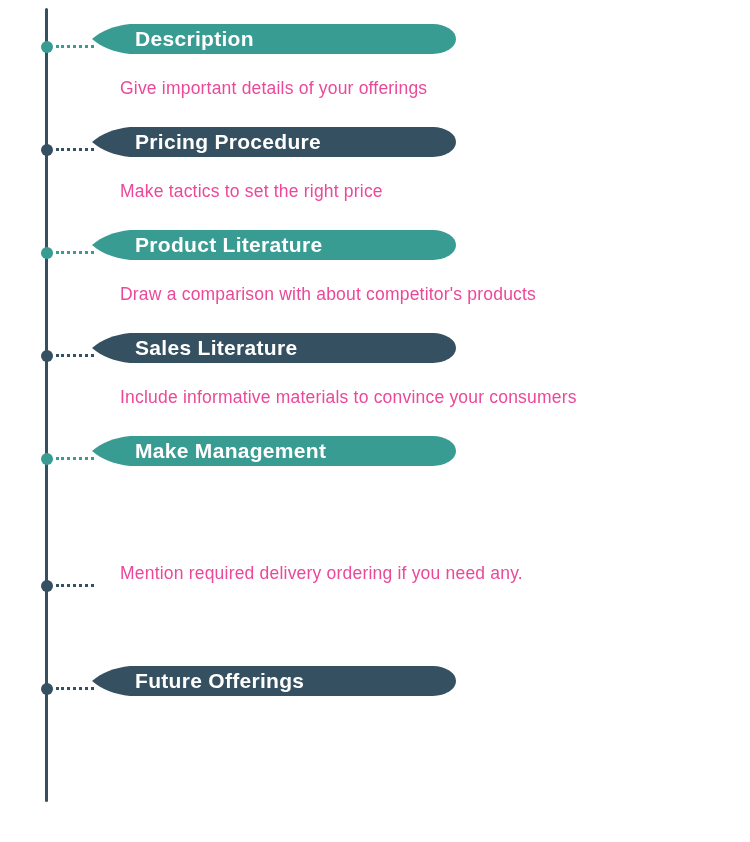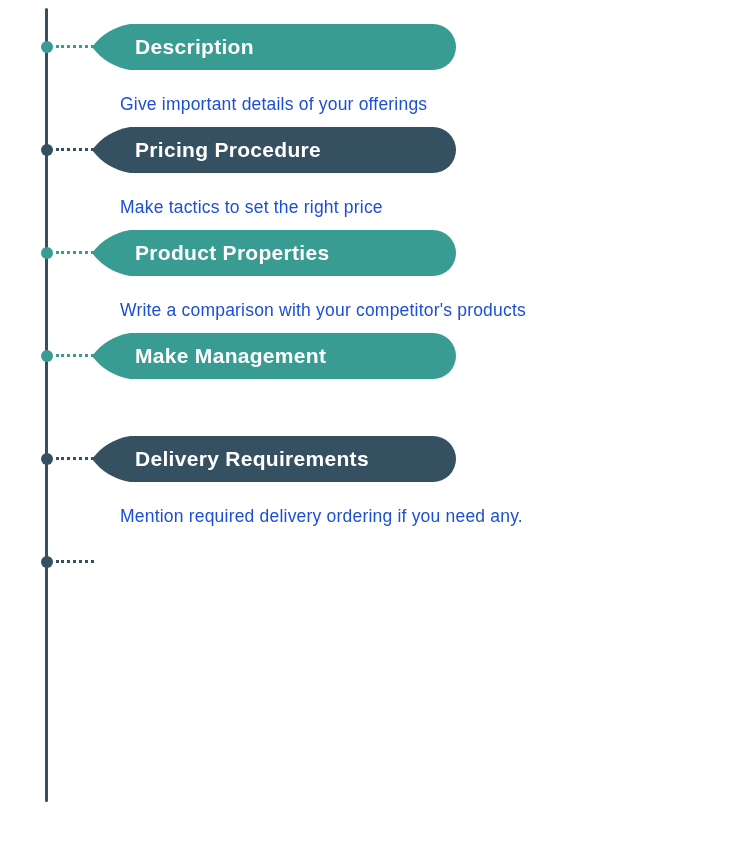--- a/index.html
+++ b/index.html
@@ -47,21 +47,21 @@
     left: 56px;
     top: 21px;
     width: 38px;
     height: 0;
     border-top: 3px dotted currentColor;
   }
   .pill {
     position: relative;
     margin-left: 92px;
     width: 364px;
-    height: 46px;
+    height: 30px;
     display: flex;
     align-items: center;
     padding-left: 43px;
   }
   .pill-bg {
     position: absolute;
     inset: 0;
     width: 100%;
     height: 100%;
   }
@@ -75,21 +75,21 @@
     z-index: 1;
     color: #ffffff;
     font-size: 21px;
     font-weight: bold;
     letter-spacing: 0.3px;
   }
   .desc {
     margin-left: 120px;
     margin-top: 24px;
     font-size: 17.5px;
-    color: #1d4ed8;
+    color: #ec4899;
     letter-spacing: 0.2px;
   }
 </style>
 </head>
 <body>
 
 <div class="canvas">
   <div class="vline"></div>
 
   <div class="items">
@@ -118,49 +118,60 @@
       <div class="desc">Make tactics to set the right price</div>
     </div>
 
     <div class="item">
       <span class="dot teal"></span>
       <span class="connector teal"></span>
       <div class="pill teal">
         <svg class="pill-bg" viewBox="0 0 364 46" preserveAspectRatio="none">
             <path d="M 0 23 C 10 10 22 3 38 0 L 341 0 A 23 23 0 0 1 341 46 L 38 46 C 22 43 10 36 0 23 Z"></path>
           </svg>
-        <span class="pill-label">Product Properties</span>
+        <span class="pill-label">Product Literature</span>
       </div>
-      <div class="desc">Write a comparison with your competitor's products</div>
+      <div class="desc">Draw a comparison with about competitor's products</div>
     </div>
 
+    <div class="item">
+      <span class="dot dark"></span>
+      <span class="connector dark"></span>
+      <div class="pill dark">
+        <svg class="pill-bg" viewBox="0 0 364 46" preserveAspectRatio="none">
+            <path d="M 0 23 C 10 10 22 3 38 0 L 341 0 A 23 23 0 0 1 341 46 L 38 46 C 22 43 10 36 0 23 Z"></path>
+          </svg>
+        <span class="pill-label">Sales Literature</span>
+      </div>
+      <div class="desc">Include informative materials to convince your consumers</div>
+    </div>
 
     <div class="item">
       <span class="dot teal"></span>
       <span class="connector teal"></span>
       <div class="pill teal">
         <svg class="pill-bg" viewBox="0 0 364 46" preserveAspectRatio="none">
             <path d="M 0 23 C 10 10 22 3 38 0 L 341 0 A 23 23 0 0 1 341 46 L 38 46 C 22 43 10 36 0 23 Z"></path>
           </svg>
         <span class="pill-label">Make Management</span>
       </div>
     </div>
 
     <div class="item">
       <span class="dot dark"></span>
       <span class="connector dark"></span>
-      <div class="pill dark">
-        <svg class="pill-bg" viewBox="0 0 364 46" preserveAspectRatio="none">
-            <path d="M 0 23 C 10 10 22 3 38 0 L 341 0 A 23 23 0 0 1 341 46 L 38 46 C 22 43 10 36 0 23 Z"></path>
-          </svg>
-        <span class="pill-label">Delivery Requirements</span>
-      </div>
       <div class="desc">Mention required delivery ordering if you need any.</div>
     </div>
 
 
     <div class="item">
       <span class="dot dark"></span>
       <span class="connector dark"></span>
+      <div class="pill dark">
+        <svg class="pill-bg" viewBox="0 0 364 46" preserveAspectRatio="none">
+            <path d="M 0 23 C 10 10 22 3 38 0 L 341 0 A 23 23 0 0 1 341 46 L 38 46 C 22 43 10 36 0 23 Z"></path>
+          </svg>
+        <span class="pill-label">Future Offerings</span>
+      </div>
     </div>
 
   </div>
 </div>
 
 </body></html>

